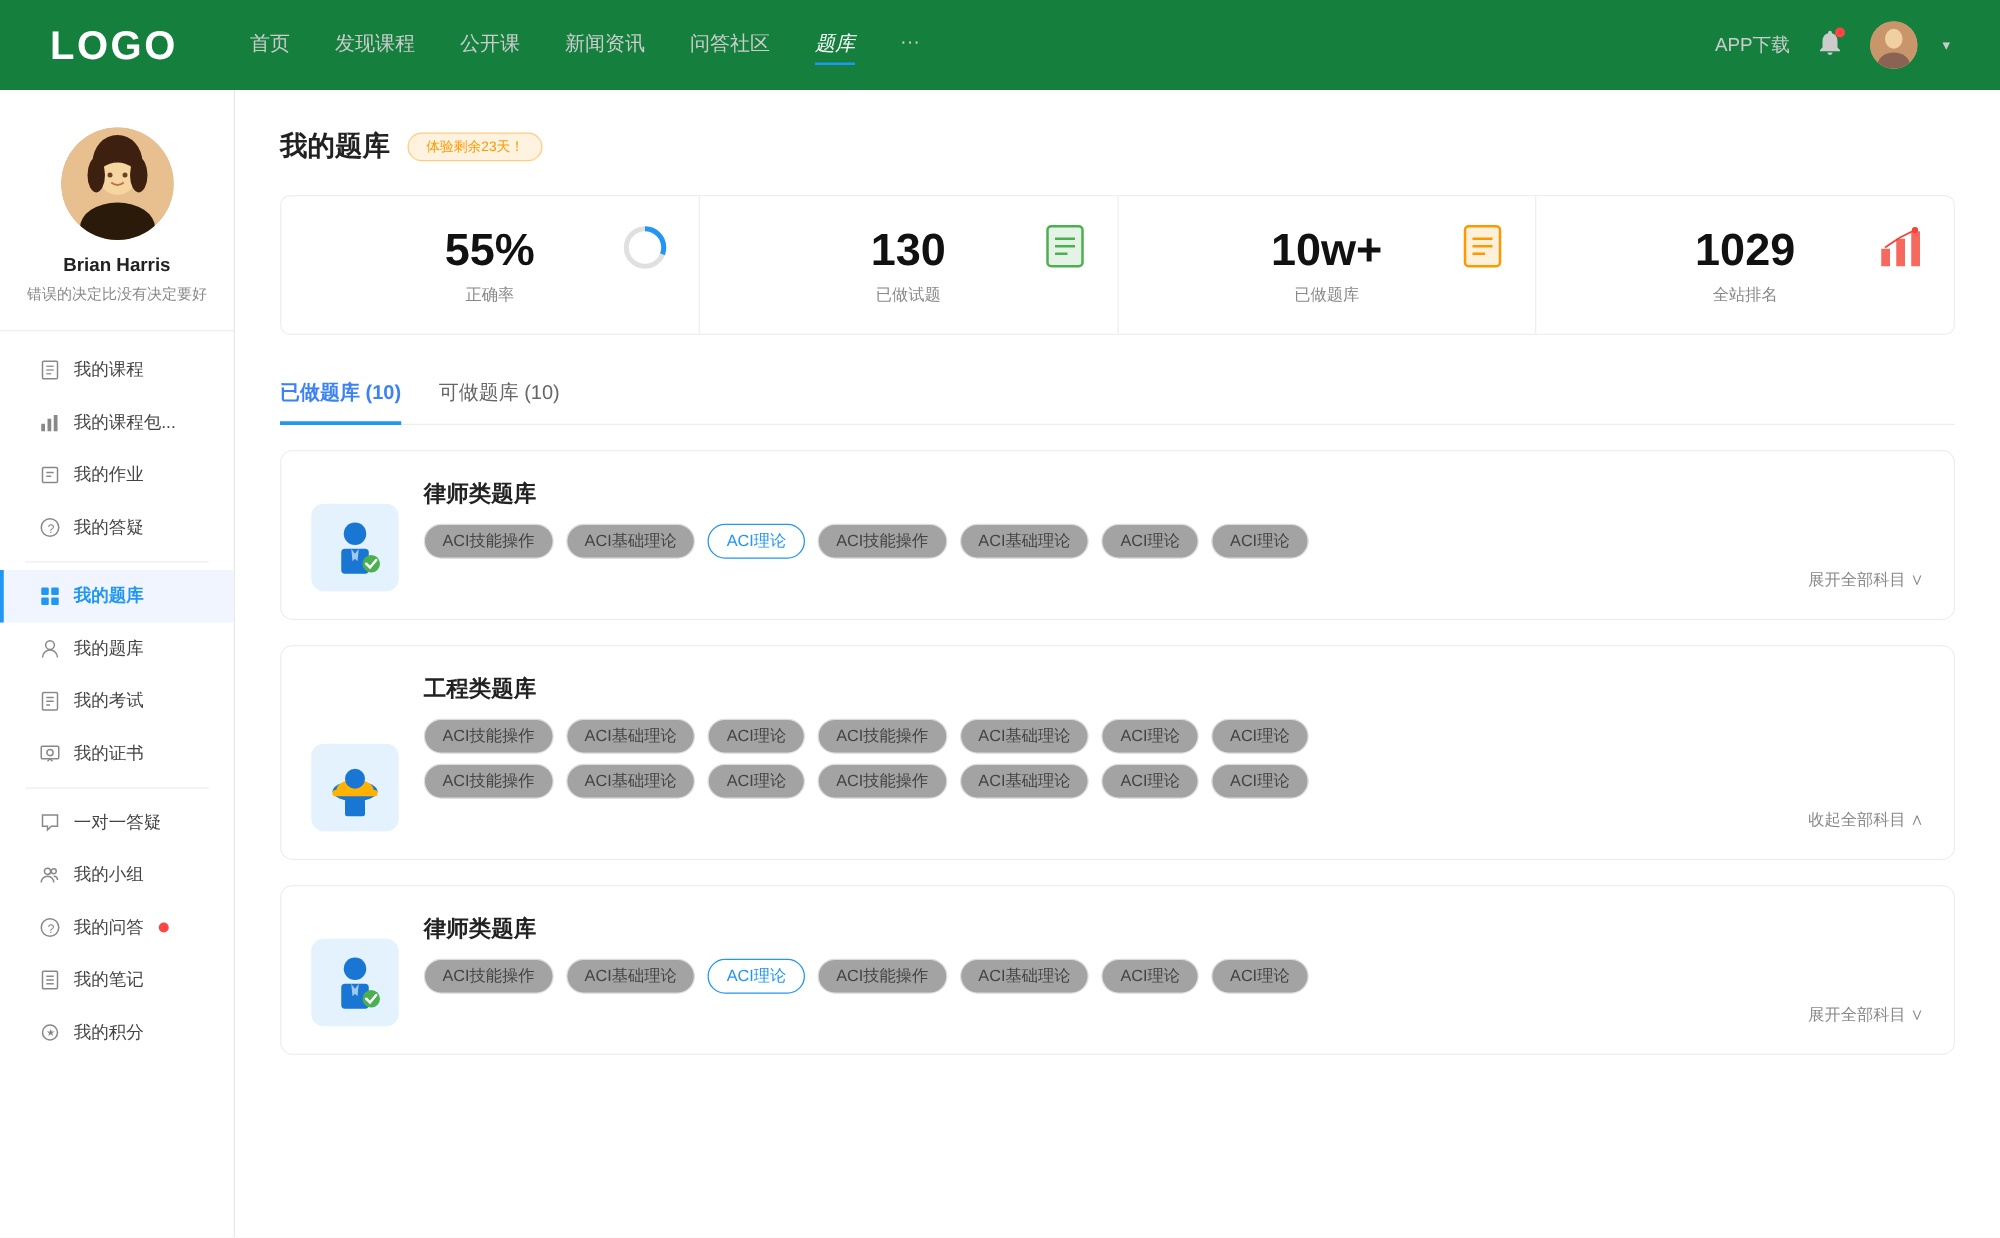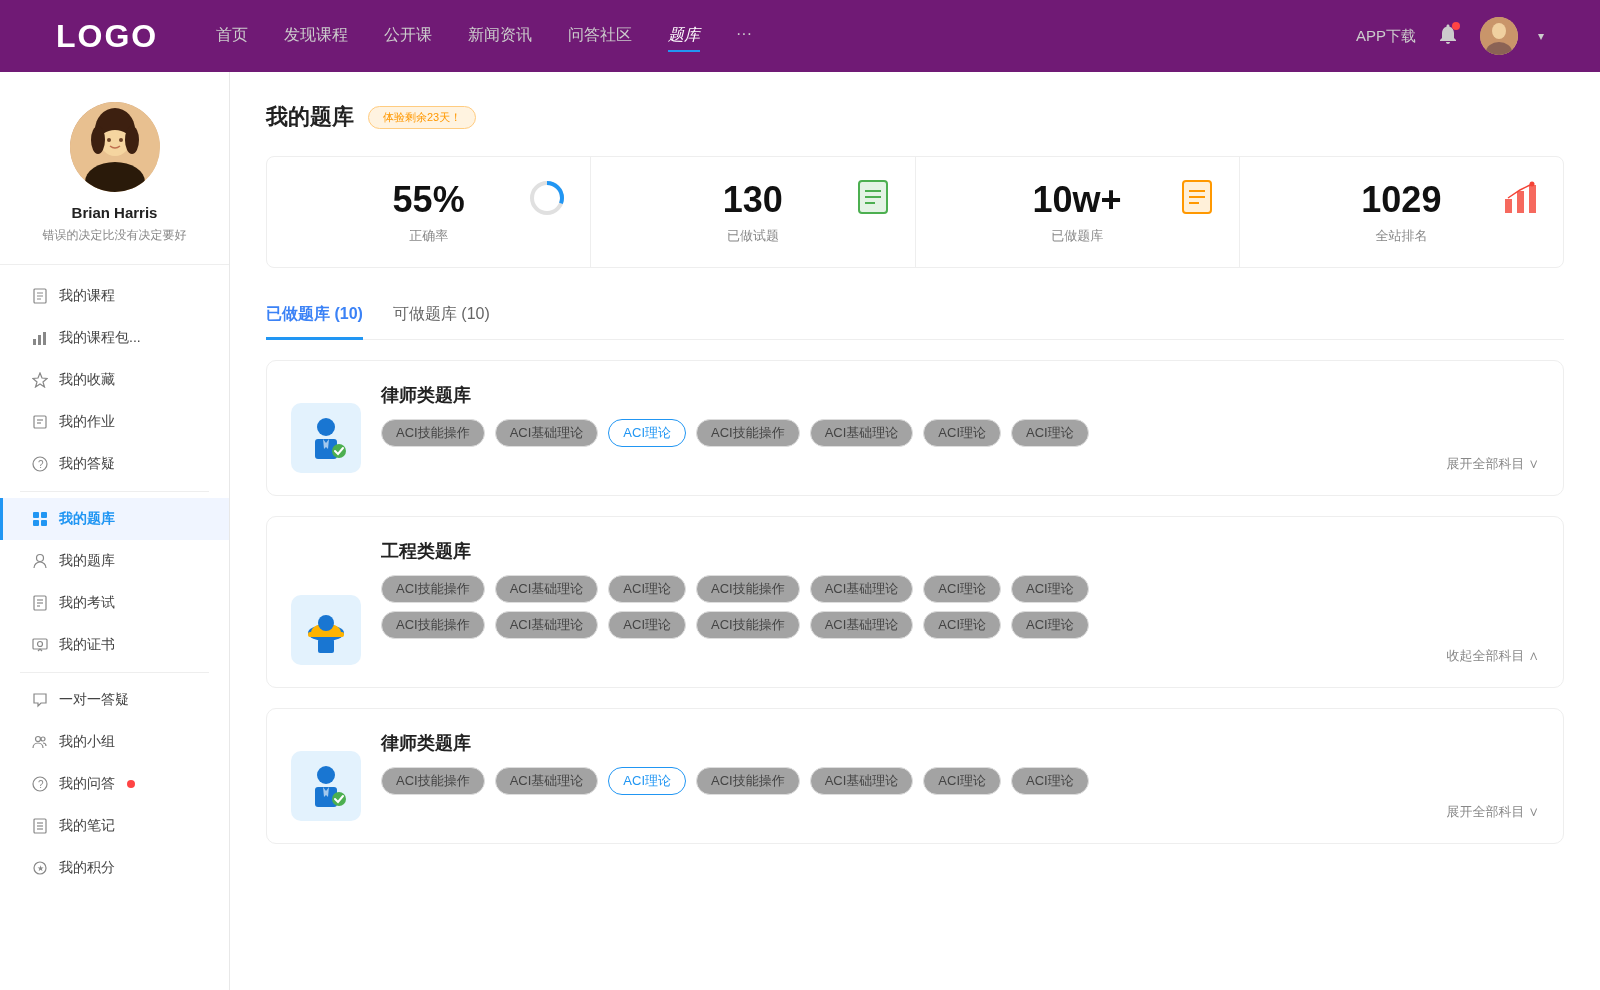--- a/index.html
+++ b/index.html
@@ -1,35 +1,35 @@
 <!DOCTYPE html>
 <html><head>
   <meta charset="utf-8">
   <style>
     * { margin: 0; padding: 0; box-sizing: border-box; }
     body { font-family: -apple-system, BlinkMacSystemFont, 'PingFang SC', 'Microsoft YaHei', sans-serif; background: #f0f2f5; width: 1600px; min-height: 990px; overflow-x: hidden; }
 
     
-    .navbar { background: #701a75; height: 72px; display: flex; align-items: center; padding: 0 56px; gap: 40px; position: sticky; top: 0; z-index: 100; }
+    .navbar { background: #15803d; height: 72px; display: flex; align-items: center; padding: 0 40px; gap: 40px; position: sticky; top: 0; z-index: 100; }
     .nav-logo { color: #fff; font-size: 32px; font-weight: 900; letter-spacing: 2px; min-width: 120px; }
     .nav-links { display: flex; gap: 36px; flex: 1; }
     .nav-link { color: #ccc; font-size: 16px; cursor: pointer; text-decoration: none; padding: 4px 0; }
     .nav-link.active { color: #fff; border-bottom: 2px solid #2196f3; font-style: italic; }
     .nav-right { display: flex; align-items: center; gap: 20px; }
     .nav-app { color: #ccc; font-size: 15px; cursor: pointer; }
     .nav-bell { position: relative; cursor: pointer; }
     .bell-dot { position: absolute; top: 0; right: 0; width: 8px; height: 8px; background: #f44; border-radius: 50%; }
     .nav-avatar-placeholder { width: 38px; height: 38px; border-radius: 50%; background: linear-gradient(135deg, #b0906a 0%, #d4a57a 100%); cursor: pointer; }
     .nav-dropdown-arrow { color: #ccc; font-size: 12px; cursor: pointer; }
 
     
     .layout { display: flex; min-height: calc(990px - 72px); }
 
     
-    .sidebar { width: 230px; background: #fff; border-right: 1px solid #e8e8e8; padding: 30px 0 20px 0; flex-shrink: 0; }
+    .sidebar { width: 188px; background: #fff; border-right: 1px solid #e8e8e8; padding: 30px 0 20px 0; flex-shrink: 0; }
     .sidebar-profile { display: flex; flex-direction: column; align-items: center; padding: 0 20px 20px; border-bottom: 1px solid #eee; margin-bottom: 10px; }
     .profile-avatar { width: 90px; height: 90px; border-radius: 50%; background: linear-gradient(135deg, #c9956a 0%, #e8c9a0 100%); overflow: hidden; margin-bottom: 12px; display: flex; align-items: center; justify-content: center; }
     .profile-name { font-size: 15px; font-weight: 600; color: #222; margin-bottom: 6px; }
     .profile-motto { font-size: 12px; color: #888; text-align: center; }
     .sidebar-menu { padding: 0; }
     .menu-item { display: flex; align-items: center; gap: 10px; padding: 12px 28px; cursor: pointer; color: #444; font-size: 14px; border-left: 3px solid transparent; }
     .menu-item.active { color: #2196f3; border-left: 3px solid #2196f3; background: #f0f5ff; font-weight: 600; }
     .menu-icon { width: 18px; height: 18px; display: inline-flex; align-items: center; justify-content: center; flex-shrink: 0; }
     .menu-dot { width: 8px; height: 8px; background: #f44; border-radius: 50%; display: inline-block; margin-left: 2px; }
     .sidebar-divider { height: 1px; background: #eee; margin: 6px 20px; }
@@ -141,28 +141,20 @@
               <rect x="1" y="9" width="3" height="6" fill="#888"></rect>
               <rect x="6" y="5" width="3" height="10" fill="#888"></rect>
               <rect x="11" y="2" width="3" height="13" fill="#888"></rect>
             </svg>
         </span>
         <span>我的课程包...</span>
       </div>
       <div class="menu-item">
         <span class="menu-icon">
           <svg width="16" height="16" viewBox="0 0 16 16" fill="none" stroke="#888" stroke-width="1.2">
-              <polygon points="8,1 10,6 15,6.5 11,10 12.5,15 8,12 3.5,15 5,10 1,6.5 6,6"></polygon>
-            </svg>
-        </span>
-        <span>我的收藏</span>
-      </div>
-      <div class="menu-item">
-        <span class="menu-icon">
-          <svg width="16" height="16" viewBox="0 0 16 16" fill="none" stroke="#888" stroke-width="1.2">
               <rect x="2" y="2" width="12" height="12" rx="1"></rect>
               <line x1="5" y1="6" x2="11" y2="6"></line>
               <line x1="5" y1="9" x2="9" y2="9"></line>
             </svg>
         </span>
         <span>我的作业</span>
       </div>
       <div class="menu-item">
         <span class="menu-icon">
           <svg width="16" height="16" viewBox="0 0 16 16" fill="none" stroke="#888" stroke-width="1.2">

